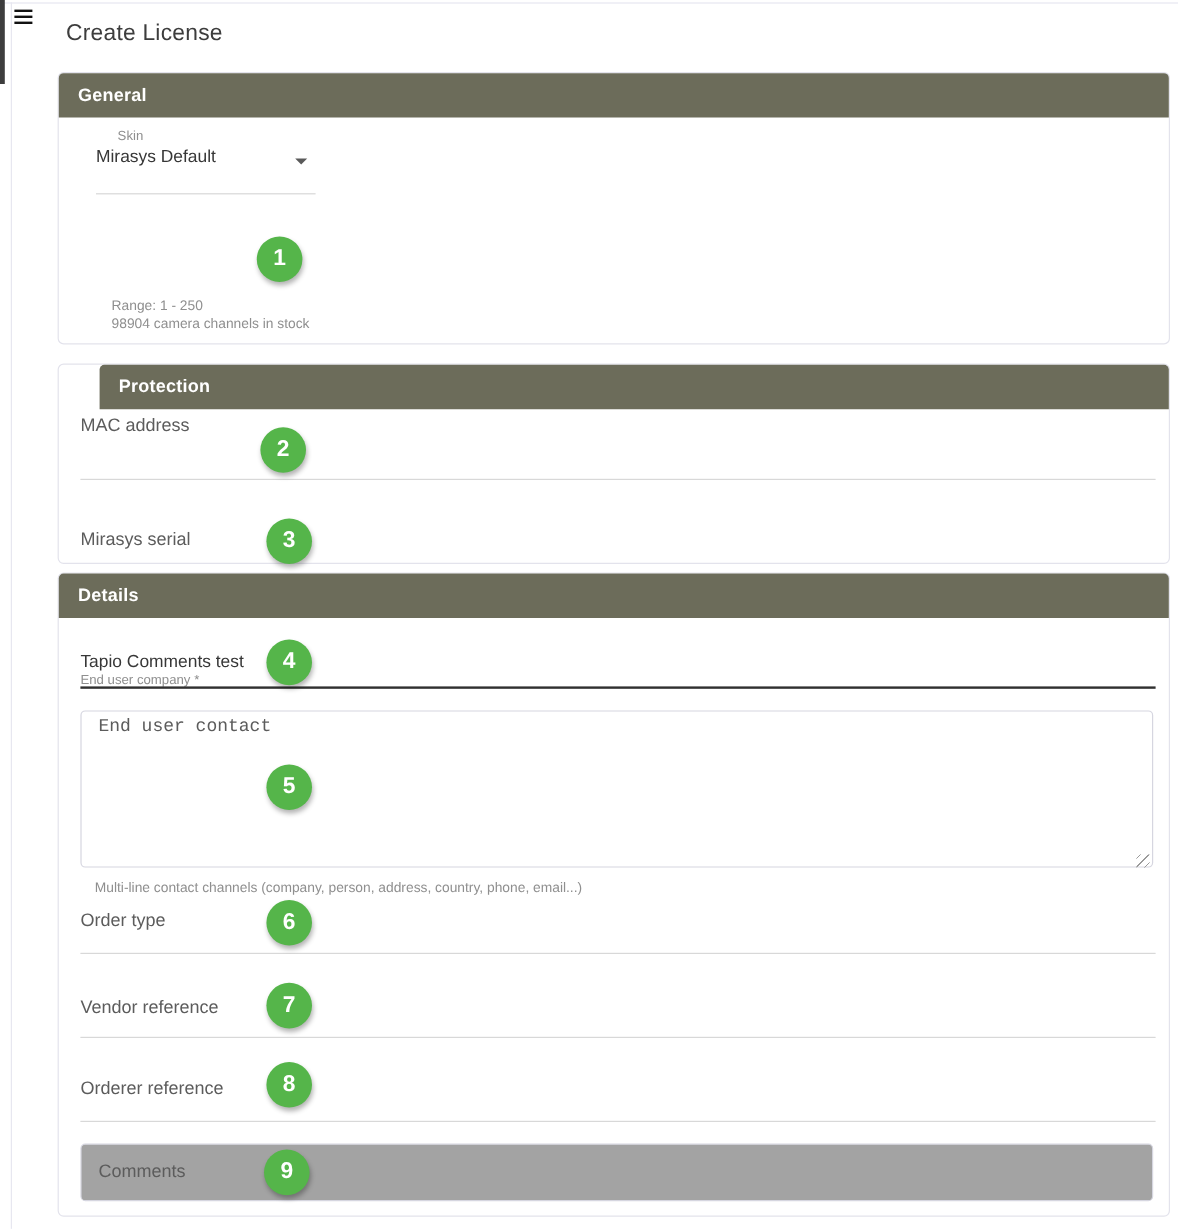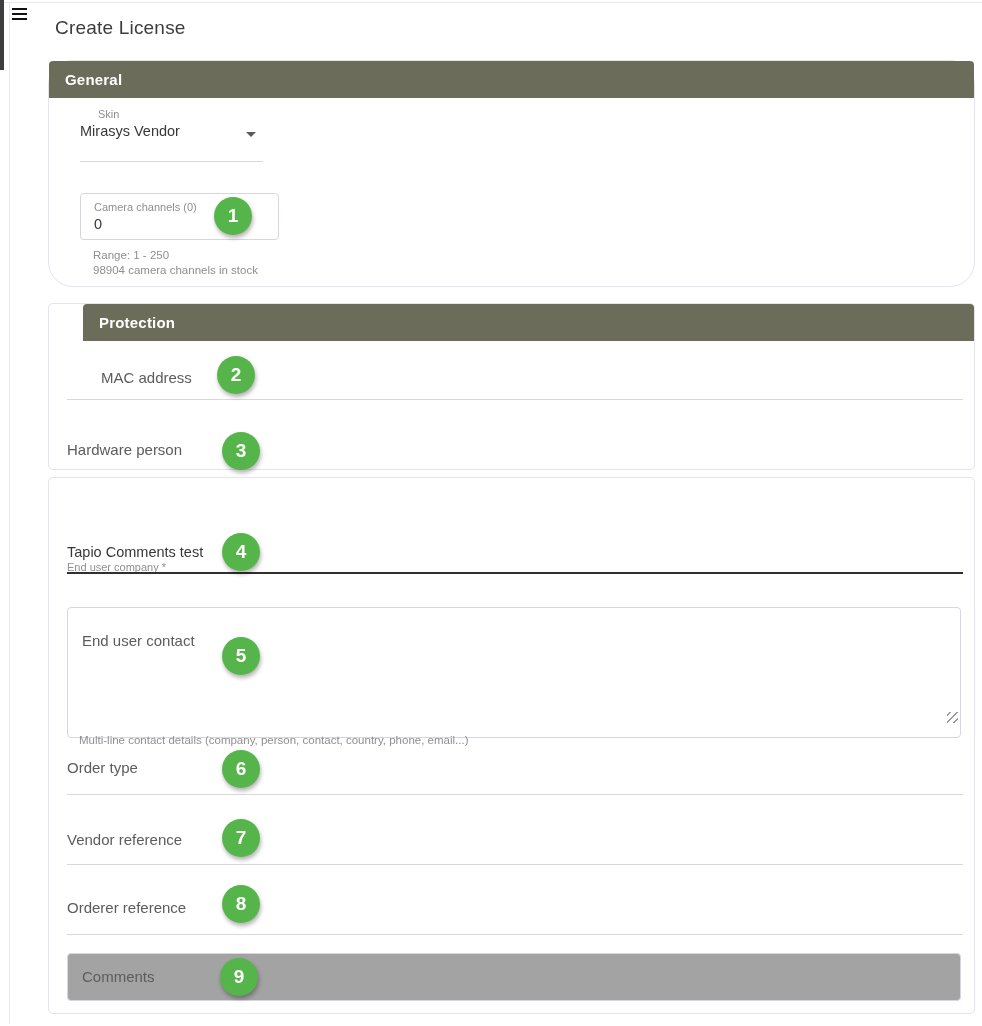--- a/index.html
+++ b/index.html
@@ -14,21 +14,21 @@
   .drawer-edge { position: absolute; left: 0; top: 0; width: 4px; height: 70px; background: #3d3d3d; }
 
   
   .hamburger { position: absolute; left: 12px; top: 8px; width: 15px; height: 14px; cursor: pointer; }
   .hamburger span { display: block; height: 2px; background: #111; margin-bottom: 3px; }
 
   .page-title { position: absolute; left: 55px; top: 17px; font-size: 19px; font-weight: 500; color: #3d3d3d; letter-spacing: .2px; }
 
   
   .card { position: absolute; left: 48px; width: 927px; background: #fff; border: 1px solid #e3e3ec; border-radius: 5px; }
-  .card-general    { top: 60px;  height: 227px; border-radius: 25px; }
+  .card-general    { top: 60px;  height: 227px; }
   .card-protection { top: 303px; height: 167px; padding-left: 34px; }
   .card-details    { top: 477px; height: 537px; }
   .card-header { height: 37px; background: #6c6c5a; border-radius: 4px 4px 0 0; color: #ffffff; font-size: 15px; font-weight: bold; line-height: 37px; padding-left: 16px; letter-spacing: .2px; }
 
   .small-label { font-size: 11px; color: #8f8f8f; }
   .field-text  { font-size: 15px; color: #5c5c5c; }
   .value-text  { font-size: 14.5px; color: #373737; }
   .hint-text   { font-size: 11.5px; color: #8f8f8f; line-height: 15px; }
 
   .underline       { position: absolute; height: 0; border-bottom: 1px solid #d8d8d8; }
@@ -50,24 +50,24 @@
   .camera-value { position: absolute; left: 13px; top: 22px; }
   .camera-hints { position: absolute; left: 44px; top: 187px; }
 
   
   .line-field { position: absolute; left: 18px; cursor: text; }
 
   
   .company-label { position: absolute; left: 18px; top: 51px; margin-top: 32px; }
   .company-value { position: absolute; left: 18px; top: 66px; }
 
-  .contact-area { position: absolute; left: 18px; top: 129px; width: 894px; height: 131px;
+  .contact-area { position: absolute; left: 18px; top: 114px; width: 894px; height: 131px;
                   border: 1px solid #d6d6e0; border-radius: 4px; background: #fff;
-                  font-family: Liberation Sans, sans-serif; font-size: 15px; color: #373737;
-                  padding: 24px 14px; resize: none; outline: none; }
+                  font-family: Liberation Mono, monospace; font-size: 15px; color: #373737;
+                  padding: 4px 14px; resize: none; outline: none; }
   .contact-area::placeholder { color: #5c5c5c; opacity: 1; }
   .resize-handle { position: absolute; left: 898px; top: 234px; width: 11px; height: 11px;
                    background: repeating-linear-gradient(135deg, transparent 0 2px, #9a9a9a 2px 3px, transparent 3px 5px);
                    cursor: nwse-resize; }
   .contact-hint { position: absolute; left: 30px; top: 255px; }
 
   .comments-box { position: absolute; left: 18px; top: 475px; width: 894px; height: 48px;
                   border: 1px solid #d6d6e0; border-radius: 4px; background: #a3a3a3;
                   font-family: "Liberation Sans", sans-serif; font-size: 15px; color: #373737;
                   padding: 14px 14px; resize: none; outline: none; }
@@ -87,58 +87,55 @@
       <span></span>
       <span></span>
   </div>
 
   <div class="page-title">Create License</div>
 
   <div class="card card-general">
     <div class="card-header">General</div>
 
     <div class="small-label skin-label">Skin</div>
-    <div class="value-text skin-value">Mirasys Vendor</div>
+    <div class="value-text skin-value">Mirasys Default</div>
     <div class="chevron-down"></div>
     <div class="underline skin-underline"></div>
 
-    <div class="camera-box">
-      <div class="small-label camera-label">Camera channels (0)</div>
-      <div class="value-text camera-value">0</div>
-    </div>
     <div class="badge" style="left:165px; top:136px;">1</div>
 
     <div class="camera-hints">
       <div class="hint-text">Range: 1 - 250</div>
       <div class="hint-text">98904 camera channels in stock</div>
     </div>
   </div>
 
   <div class="card card-protection">
     <div class="card-header">Protection</div>
 
-    <div class="field-text line-field" style="top:65px;margin-left:34px;">MAC address</div>
+    <div class="field-text line-field" style="top:42px;">MAC address</div>
     <div class="badge" style="left:168px; top:52px;">2</div>
     <div class="underline" style="left:18px; top:95px; width:896px;"></div>
 
-    <div class="field-text line-field" style="top:137px;">Hardware person</div>
+    <div class="field-text line-field" style="top:137px;">Mirasys serial</div>
     <div class="badge" style="left:173px; top:128px;">3</div>
   </div>
 
   <div class="card card-details">
+    <div class="card-header">Details</div>
 
     <div class="small-label company-label">End user company *</div>
     <div class="value-text company-value">Tapio Comments test</div>
     <div class="badge" style="left:173px; top:55px;">4</div>
     <div class="underline-dark" style="left:18px; top:94px; width:896px;"></div>
 
     <textarea class="contact-area" placeholder="End user contact" style=""></textarea>
     <div class="resize-handle"></div>
     <div class="badge" style="left:173px; top:159px;">5</div>
-    <div class="hint-text contact-hint">Multi-line contact details (company, person, contact, country, phone, email...)</div>
+    <div class="hint-text contact-hint">Multi-line contact channels (company, person, address, country, phone, email...)</div>
 
     <div class="field-text line-field" style="top:281px;">Order type</div>
     <div class="badge" style="left:173px; top:272px;">6</div>
     <div class="underline" style="left:18px; top:316px; width:896px;"></div>
 
     <div class="field-text line-field" style="top:353px;">Vendor reference</div>
     <div class="badge" style="left:173px; top:341px;">7</div>
     <div class="underline" style="left:18px; top:386px; width:896px;"></div>
 
     <div class="field-text line-field" style="top:421px;">Orderer reference</div>

